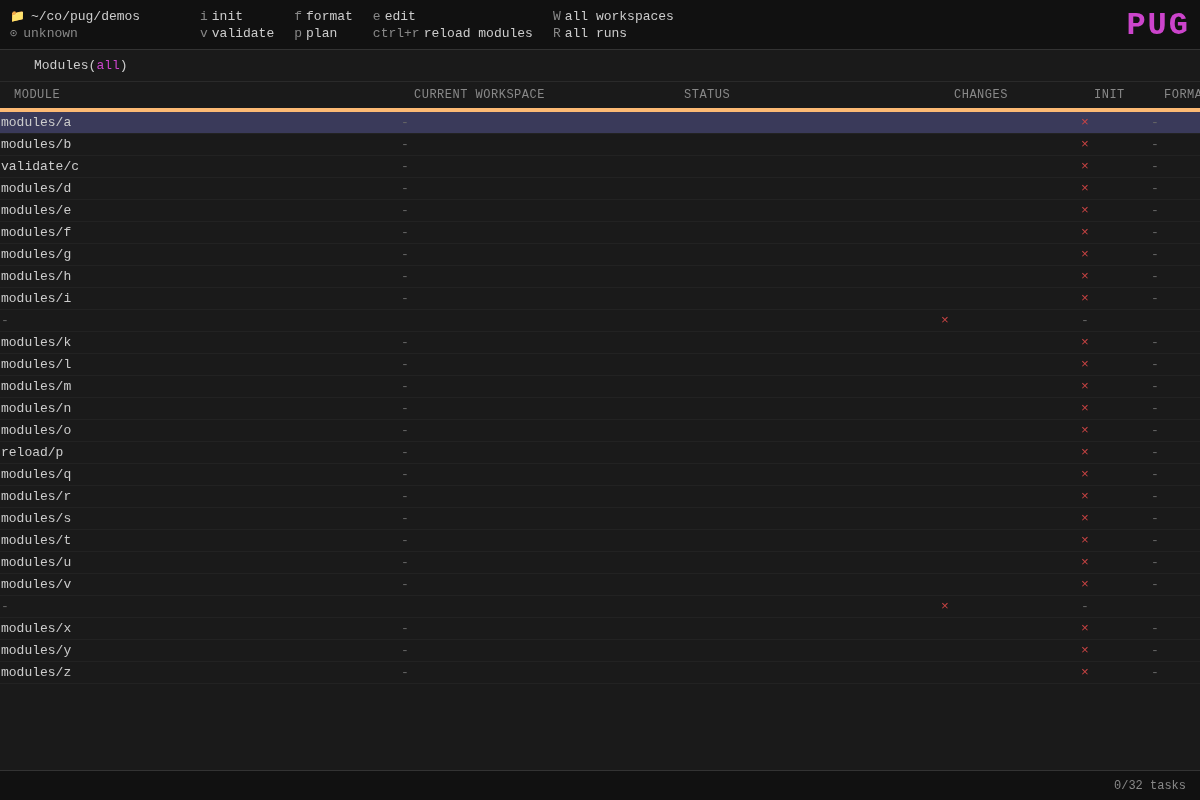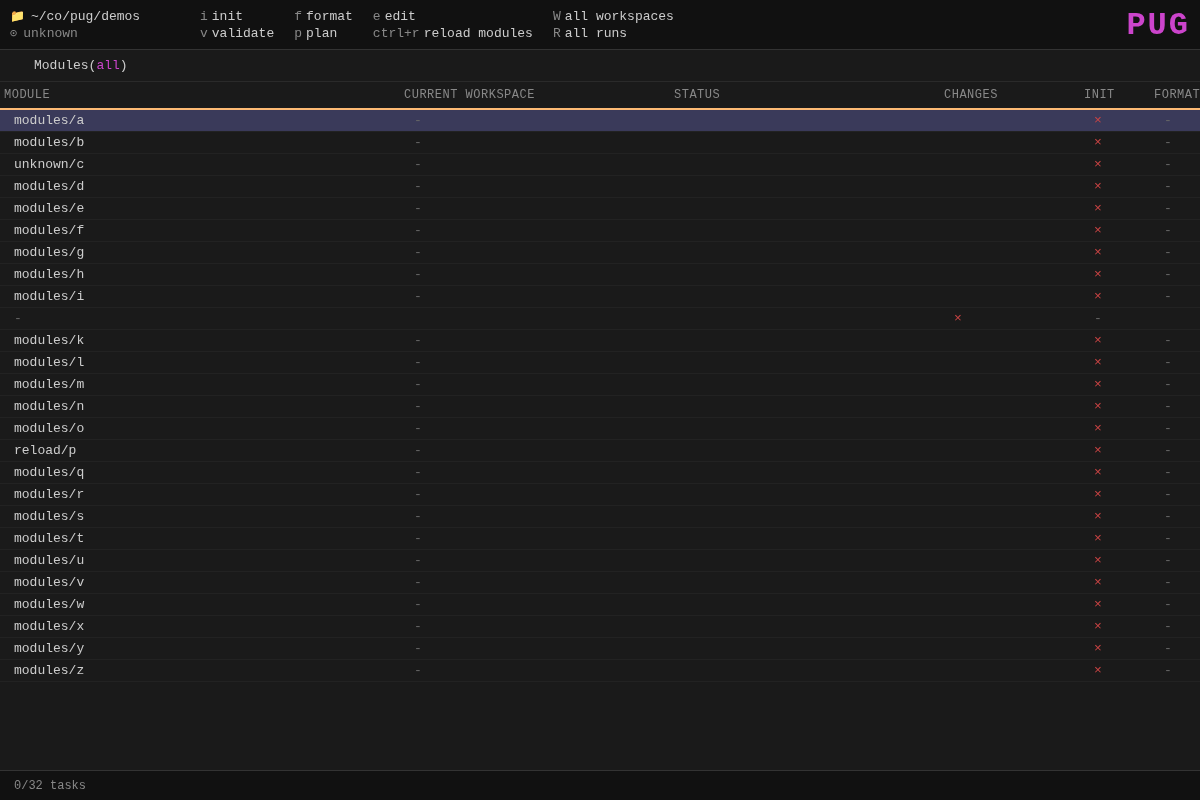--- a/index.html
+++ b/index.html
@@ -102,39 +102,39 @@
       padding-left: 20px;
     }
     .modules-title .all-link {
       color: #cc44cc;
     }
 
     
     #table-header {
       display: grid;
       grid-template-columns: 400px 270px 270px 140px 70px 70px 70px;
-      padding: 6px 4px;
-      border-bottom: 2px solid #fdba74;
+      padding: 6px 14px;
+      border-bottom: 4px solid #fdba74;
       background-color: #1a1a1a;
     }
     .col-header {
       color: #888888;
       font-size: 12px;
       letter-spacing: 0.5px;
     }
 
     
     #table-body {
       overflow-y: auto;
       height: calc(800px - 50px - 38px - 32px - 30px);
     }
     .table-row {
       display: grid;
       grid-template-columns: 400px 270px 270px 140px 70px 70px 70px;
-      padding: 3px 14px;
+      padding: 3px 1px;
       border-bottom: 1px solid #222;
       cursor: default;
     }
     .table-row.selected {
       background-color: #3a3a5a;
     }
     .cell {
       color: #aaaaaa;
       font-size: 13px;
     }
@@ -152,21 +152,21 @@
     #statusbar {
       position: fixed;
       bottom: 0;
       left: 0;
       width: 1200px;
       height: 30px;
       background-color: #111;
       border-top: 1px solid #333;
       display: flex;
       align-items: center;
-      justify-content: flex-start;
+      justify-content: flex-end;
       padding: 0 14px;
     }
     .task-count {
       color: #888;
       font-size: 12px;
     }
   </style>
 </head>
 <body>
 
@@ -255,21 +255,21 @@
     </div>
     <div class="table-row">
       <div class="cell module-name">modules/b</div>
       <div class="cell dash">-</div>
       <div class="cell dash"></div>
       <div class="cell dash"></div>
       <div class="cell x-mark">×</div>
       <div class="cell dash">-</div>
     </div>
     <div class="table-row">
-      <div class="cell module-name">unknown/c</div>
+      <div class="cell module-name">validate/c</div>
       <div class="cell dash">-</div>
       <div class="cell dash"></div>
       <div class="cell dash"></div>
       <div class="cell x-mark">×</div>
       <div class="cell dash">-</div>
     </div>
     <div class="table-row">
       <div class="cell module-name">modules/d</div>
       <div class="cell dash">-</div>
       <div class="cell dash"></div>
@@ -414,21 +414,20 @@
     </div>
     <div class="table-row">
       <div class="cell module-name">modules/v</div>
       <div class="cell dash">-</div>
       <div class="cell dash"></div>
       <div class="cell dash"></div>
       <div class="cell x-mark">×</div>
       <div class="cell dash">-</div>
     </div>
     <div class="table-row">
-      <div class="cell module-name">modules/w</div>
       <div class="cell dash">-</div>
       <div class="cell dash"></div>
       <div class="cell dash"></div>
       <div class="cell x-mark">×</div>
       <div class="cell dash">-</div>
     </div>
     <div class="table-row">
       <div class="cell module-name">modules/x</div>
       <div class="cell dash">-</div>
       <div class="cell dash"></div>

